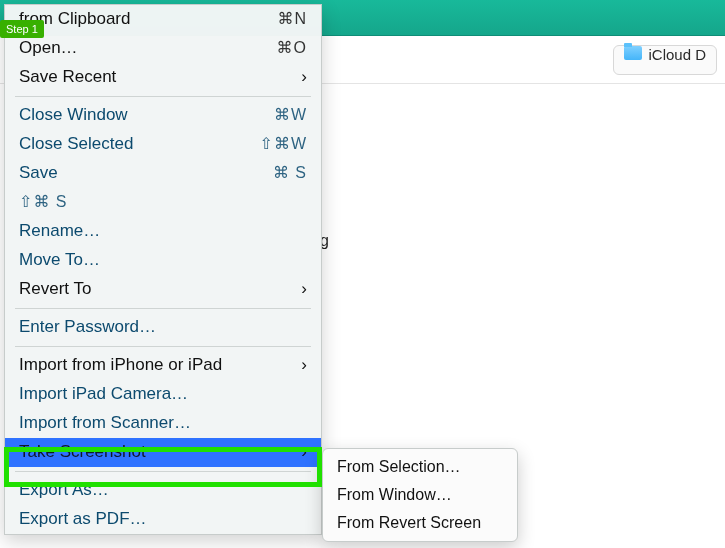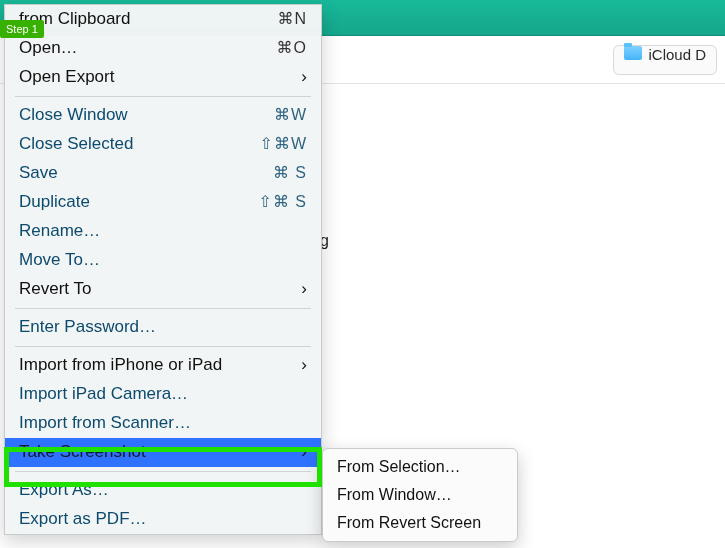--- a/index.html
+++ b/index.html
@@ -163,38 +163,37 @@
 <div class="menu" id="main-menu">
     <div class="menu-item">
       <span class="label">from Clipboard</span>
       <span class="shortcut">⌘N</span>
     </div>
     <div class="menu-item">
       <span class="label">Open…</span>
       <span class="shortcut">⌘O</span>
     </div>
     <div class="menu-item">
-      <span class="label">Open Export</span>
+      <span class="label">Save Recent</span>
       <span class="chevron">›</span>
     </div>
     <div class="menu-sep"></div>
     <div class="menu-item disabled">
       <span class="label">Close Window</span>
       <span class="shortcut">⌘W</span>
     </div>
     <div class="menu-item disabled">
       <span class="label">Close Selected</span>
       <span class="shortcut">⇧⌘W</span>
     </div>
     <div class="menu-item disabled">
       <span class="label">Save</span>
       <span class="shortcut">⌘ S</span>
     </div>
     <div class="menu-item disabled">
-      <span class="label">Duplicate</span>
       <span class="shortcut">⇧⌘ S</span>
     </div>
     <div class="menu-item disabled">
       <span class="label">Rename…</span>
     </div>
     <div class="menu-item disabled">
       <span class="label">Move To…</span>
     </div>
     <div class="menu-item">
       <span class="label">Revert To</span>

